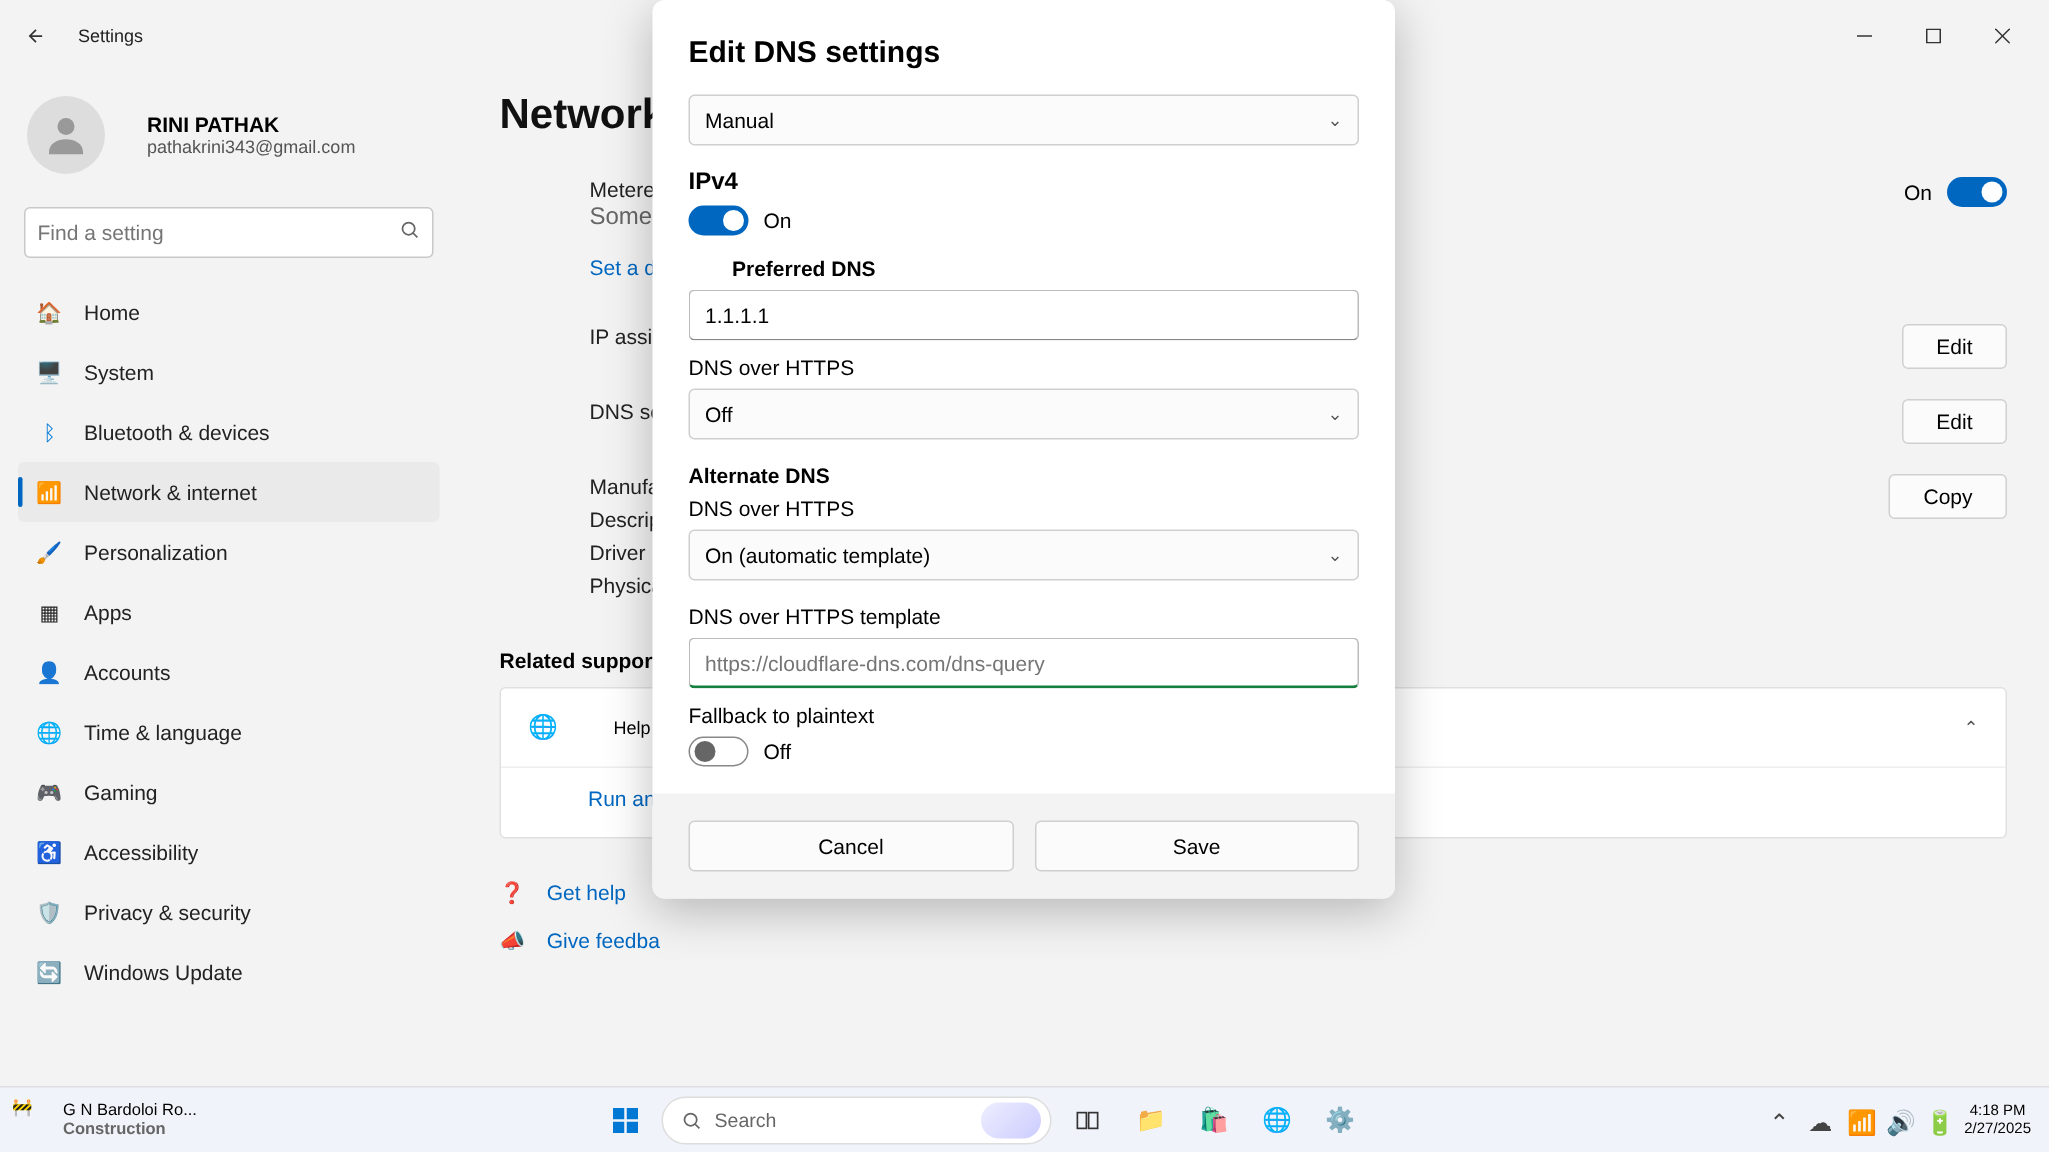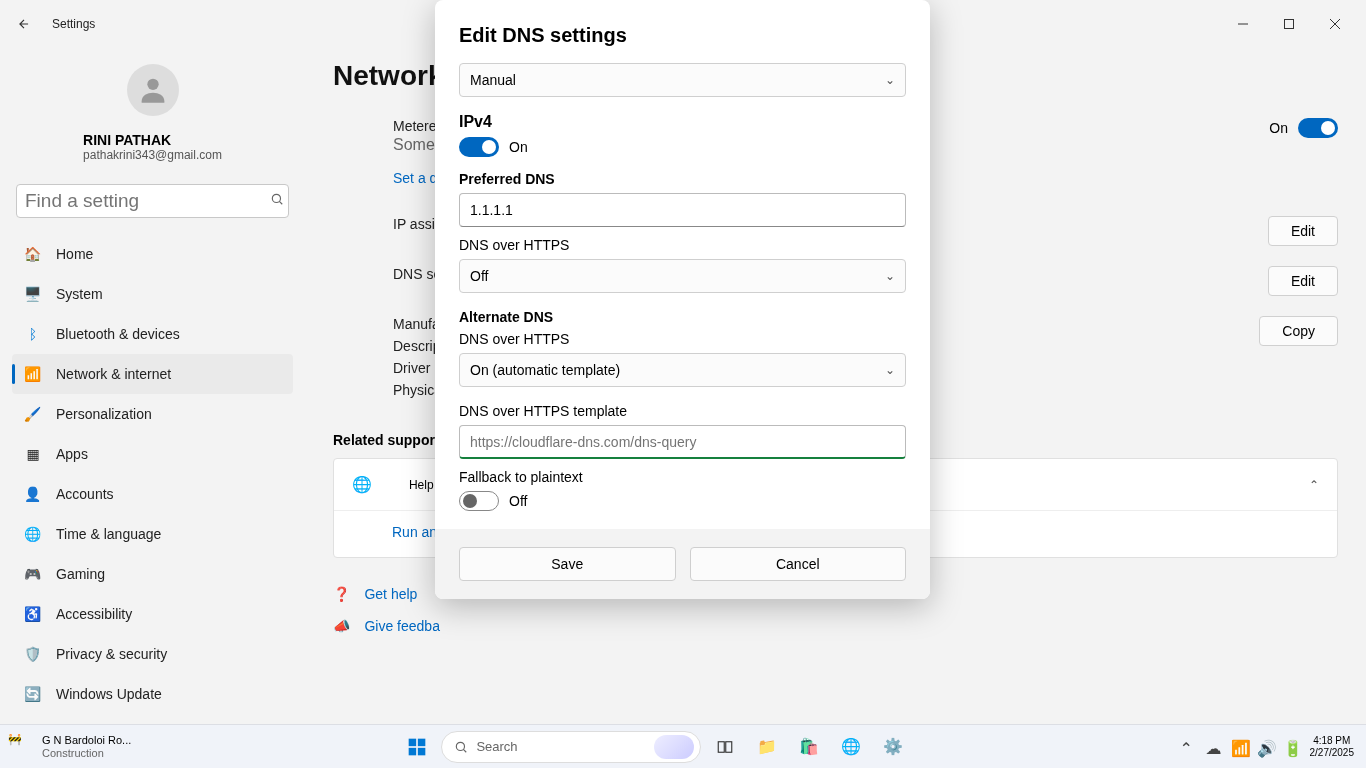--- a/index.html
+++ b/index.html
@@ -8,28 +8,28 @@
   
   .titlebar { height: 48px; display: flex; align-items: center; padding: 0 8px; }
   .titlebar .back { width: 32px; height: 32px; display: flex; align-items: center; justify-content: center; color: #333; cursor: pointer; }
   .titlebar .title { font-size: 12px; margin-left: 12px; color: #222; }
   .titlebar .spacer { flex: 1; }
   .titlebar .winbtn { width: 46px; height: 32px; display: flex; align-items: center; justify-content: center; color: #333; }
 
   
   .app { display: flex; height: calc(100% - 48px - 44px); }
   .sidebar { width: 305px; padding: 8px 12px 0 12px; }
-  .profile { display: flex; align-items: center; gap: 16px; padding: 8px 6px 16px 6px; flex-direction: column; }
+  .profile { display: flex; align-items: center; gap: 28px; padding: 8px 6px 16px 6px; }
   .avatar { width: 52px; height: 52px; border-radius: 50%; background: #ddd; display:flex; align-items:center; justify-content:center; }
   .avatar svg { fill:#999; }
   .profile .uname { font-size: 14px; font-weight: 600; }
   .profile .uemail { font-size: 12px; color: #555; }
 
   .searchbox { display:flex; align-items:center; border:1px solid #c8c8c8; background:#fff; border-radius:4px; height:34px; padding:0 8px; margin: 6px 4px 16px 4px; }
-  .searchbox input { flex:1; border:none; outline:none; font-size:19px; background:transparent; }
+  .searchbox input { flex:1; border:none; outline:none; font-size:14px; background:transparent; }
   .searchbox .sicon { color:#666; }
 
   .navlist { display:flex; flex-direction:column; gap:0; }
   .navitem { display:flex; align-items:center; gap:14px; height:40px; padding:0 12px; border-radius:4px; font-size:14px; color:#222; cursor:pointer; position:relative; }
   .navitem.active { background:#eaeaea; }
   .navitem.active::before { content:""; position:absolute; left:0; top:10px; bottom:10px; width:3px; background:#0067c0; border-radius:2px; }
   .navicon { width:18px; height:18px; display:flex; align-items:center; justify-content:center; }
 
   
   .content { flex:1; padding: 12px 28px 0 28px; overflow:hidden; }
@@ -262,21 +262,21 @@
     <span>Manual</span>
     <span class="chev">⌄</span>
   </div>
 
   <div class="mlabel bold">IPv4</div>
   <div class="mtoggle-row">
     <div class="mtoggle-on"></div>
     <span style="font-size:14px;">On</span>
   </div>
 
-  <div class="mlabel" style="font-weight:600;">Preferred DNS</div>
+  <div class="mlabel" style="font-weight:600;margin-left:29px;">Preferred DNS</div>
   <input class="minput" value="1.1.1.1" style="">
 
   <div class="mlabel">DNS over HTTPS</div>
   <div class="mselect">
     <span>Off</span>
     <span class="chev">⌄</span>
   </div>
 
   <div class="mlabel" style="font-weight:600;">Alternate DNS</div>
 
@@ -289,32 +289,32 @@
   <div class="mlabel">DNS over HTTPS template</div>
   <input class="minput readonly" readonly="" placeholder="https://cloudflare-dns.com/dns-query" style="">
 
   <div class="mlabel">Fallback to plaintext</div>
   <div class="mtoggle-row">
     <div class="mtoggle-off"></div>
     <span style="font-size:14px;">Off</span>
   </div>
 
   <div class="modal-footer">
+    <button class="mbtn">Cancel</button>
     <button class="mbtn">Save</button>
-    <button class="mbtn">Cancel</button>
   </div>
 </div>
 
 <div class="taskbar">
   <div class="tb-left">
     <div class="weather">
       <div class="wicon">🚧</div>
       <div>
         <div>G N Bardoloi Ro...</div>
-        <div style="color:#666;">Construction</div>
+        <div style="color:#666;font-weight:bold;">Construction</div>
       </div>
     </div>
   </div>
   <div class="tb-center">
     <div class="startbtn">
       <svg width="20" height="20" viewBox="0 0 24 24">
           <rect x="2" y="2" width="9" height="9" fill="#0078d4"></rect>
           <rect x="13" y="2" width="9" height="9" fill="#0078d4"></rect>
           <rect x="2" y="13" width="9" height="9" fill="#0078d4"></rect>
           <rect x="13" y="13" width="9" height="9" fill="#0078d4"></rect>

